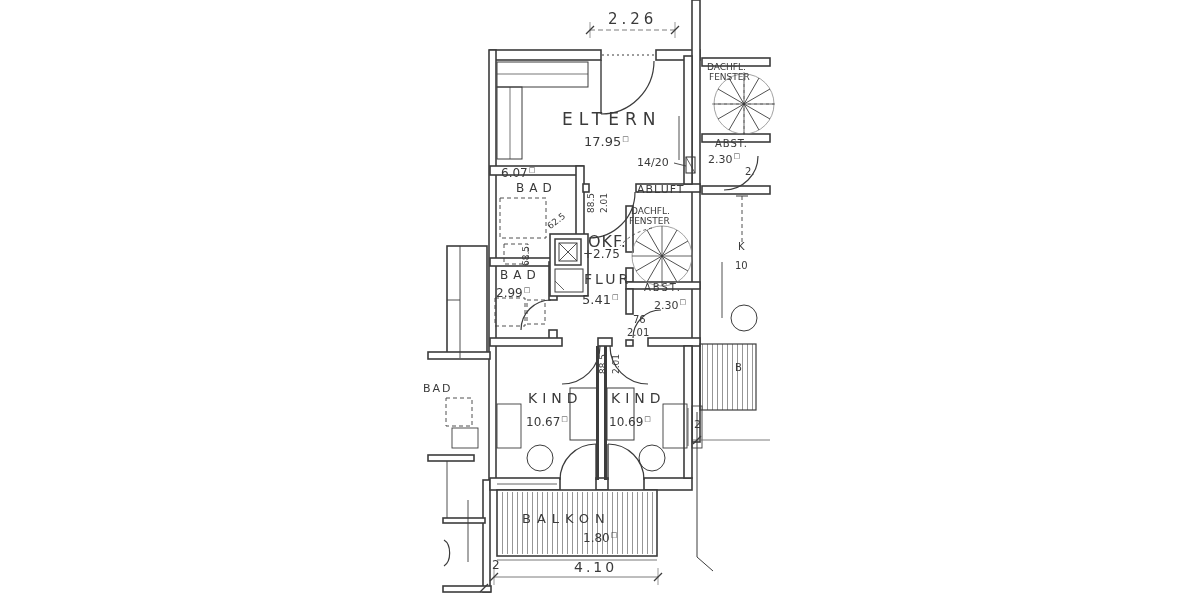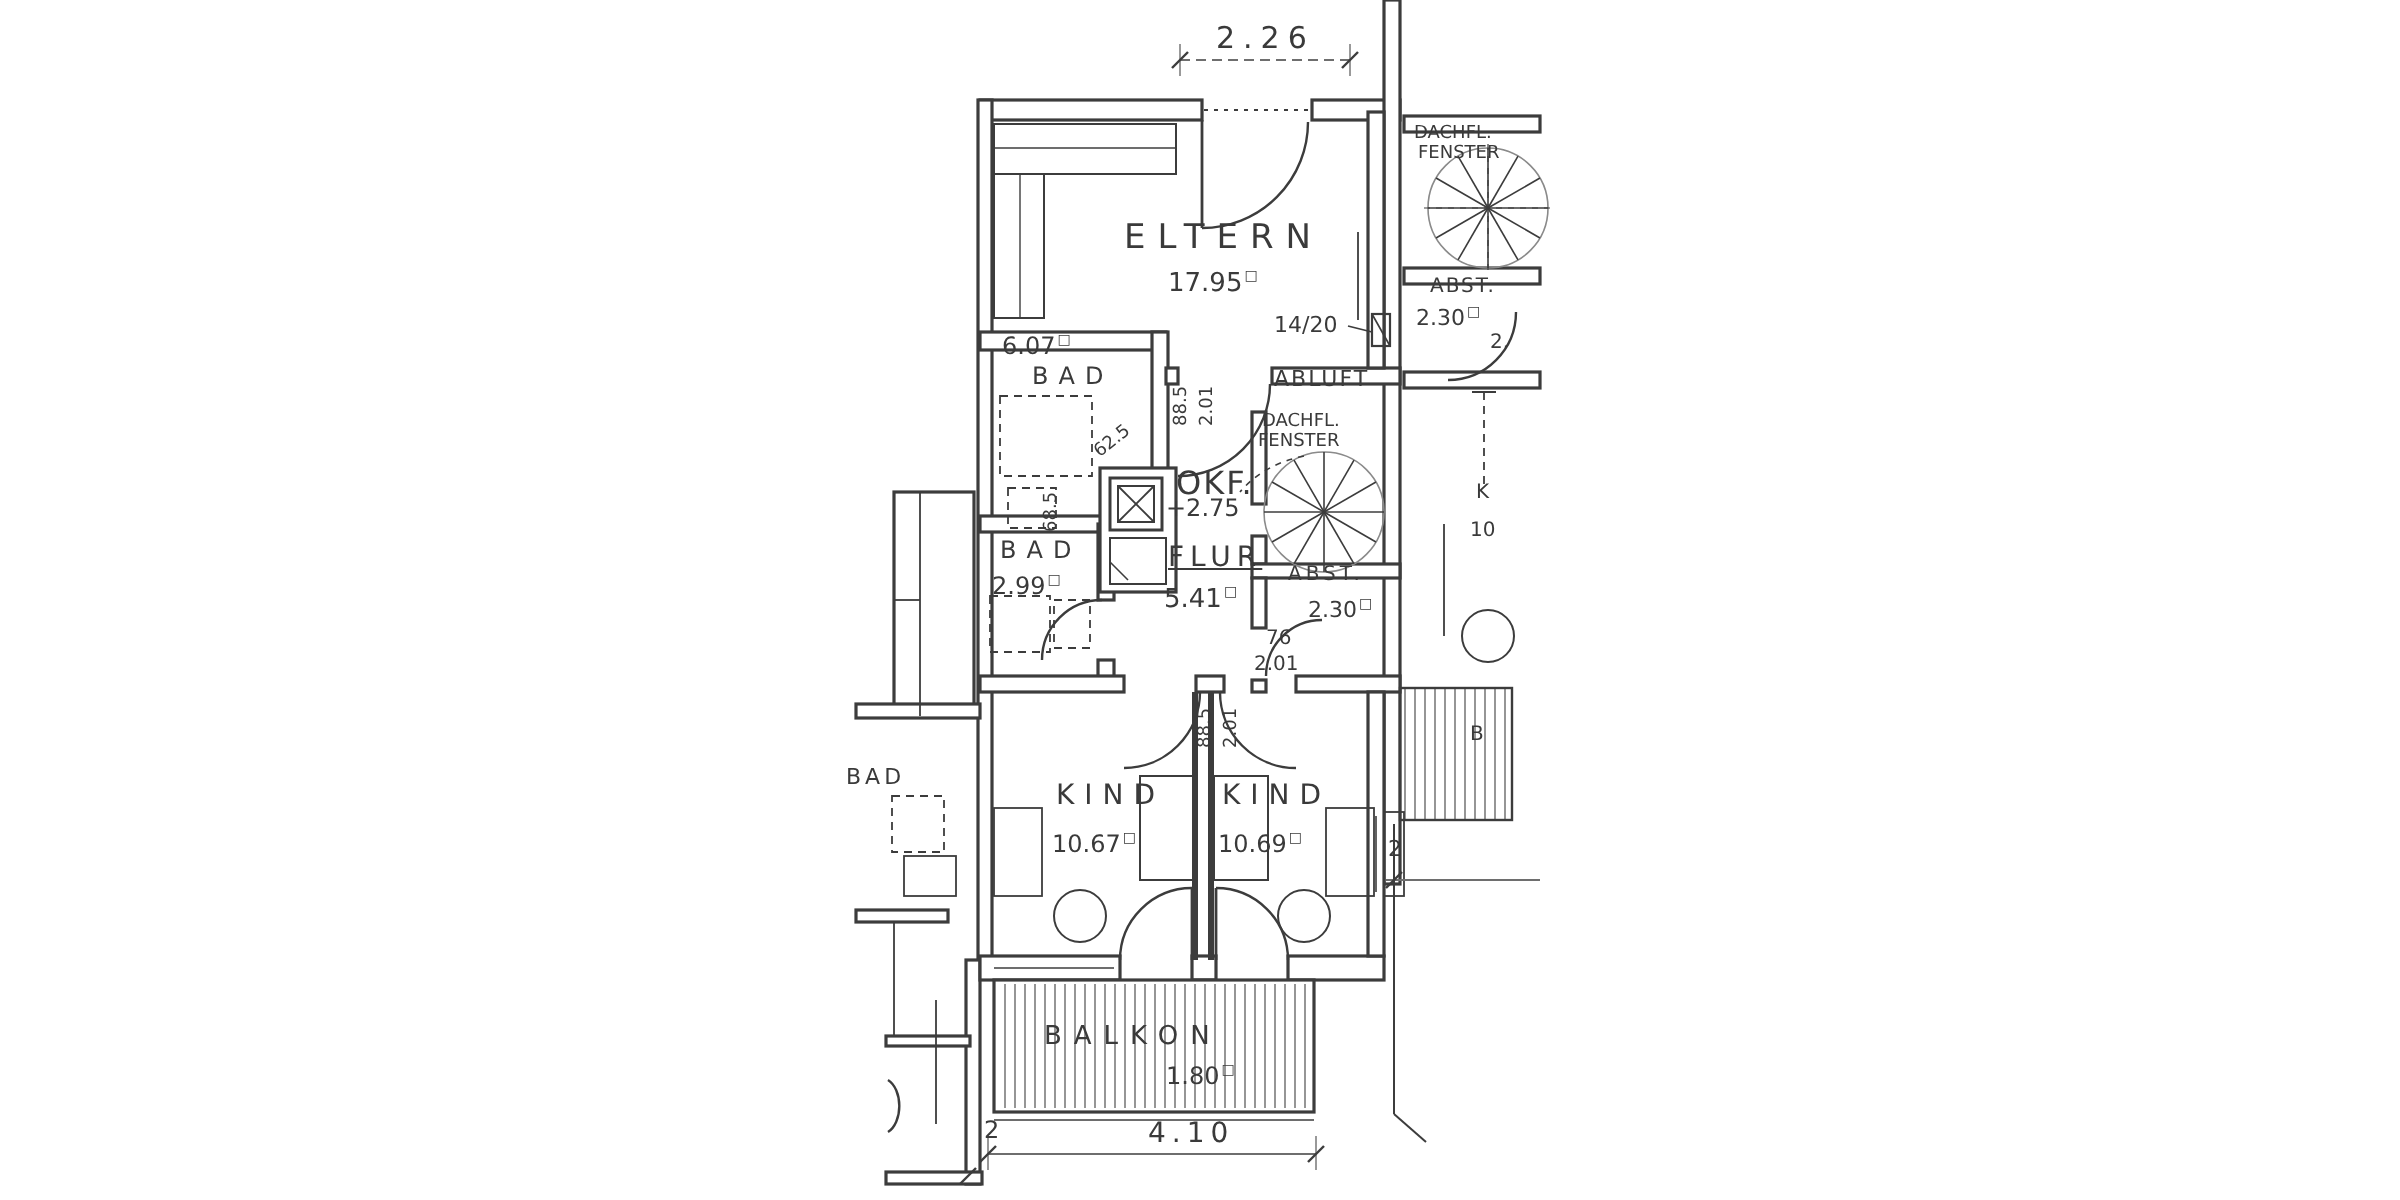--- a/index.html
+++ b/index.html
@@ -206,21 +206,21 @@
 
   <div class="lab rd" style="left:546px;top:224px;font-size:9px;"><span>62.5</span></div>
   <div class="lab r90" style="left:522px;top:266px;font-size:9px;"><span>68.5</span></div>
 
   <div class="lab r90" style="left:587px;top:213px;font-size:9px;"><span>88.5</span></div>
   <div class="lab r90" style="left:600px;top:213px;font-size:9px;"><span>2.01</span></div>
 
   <div class="lab" style="left:588px;top:234px;font-size:16px;letter-spacing:1px;"><span>OKF.</span></div>
   <div class="lab" style="left:583px;top:248px;font-size:12px;"><span>+2.75</span></div>
 
-  <div class="lab" style="left:584px;top:272px;font-size:14px;letter-spacing:3px;text-decoration:underline;"><span>FLUR</span></div>
+  <div class="lab" style="left:584px;top:272px;font-size:14px;letter-spacing:3px;"><span>FLUR</span></div>
   <div class="lab" style="left:582px;top:293px;font-size:13px;"><span>5.41</span><span class="sq">□</span></div>
 
   <div class="lab" style="left:500px;top:269px;font-size:12px;letter-spacing:5px;"><span>BAD</span></div>
   <div class="lab" style="left:496px;top:287px;font-size:12px;"><span>2.99</span><span class="sq">□</span></div>
 
   <div class="lab" style="left:631px;top:207px;font-size:9px;"><span>DACHFL.</span></div>
   <div class="lab" style="left:629px;top:217px;font-size:9px;"><span>FENSTER</span></div>
 
   <div class="lab" style="left:644px;top:283px;font-size:10px;letter-spacing:2px;"><span>ABST.</span></div>
   <div class="lab" style="left:654px;top:299px;font-size:11px;"><span>2.30</span><span class="sq">□</span></div>

